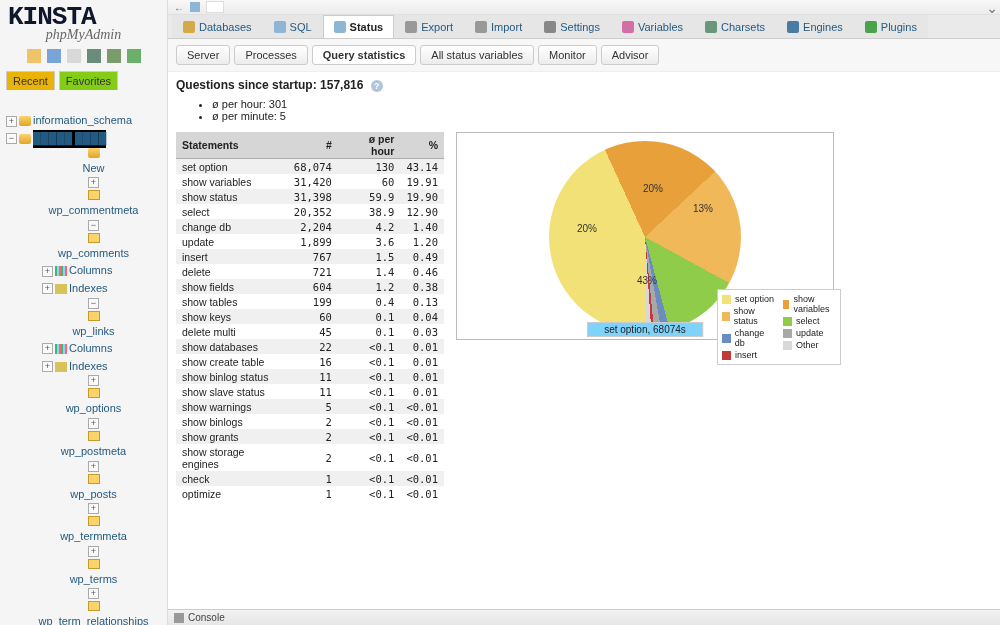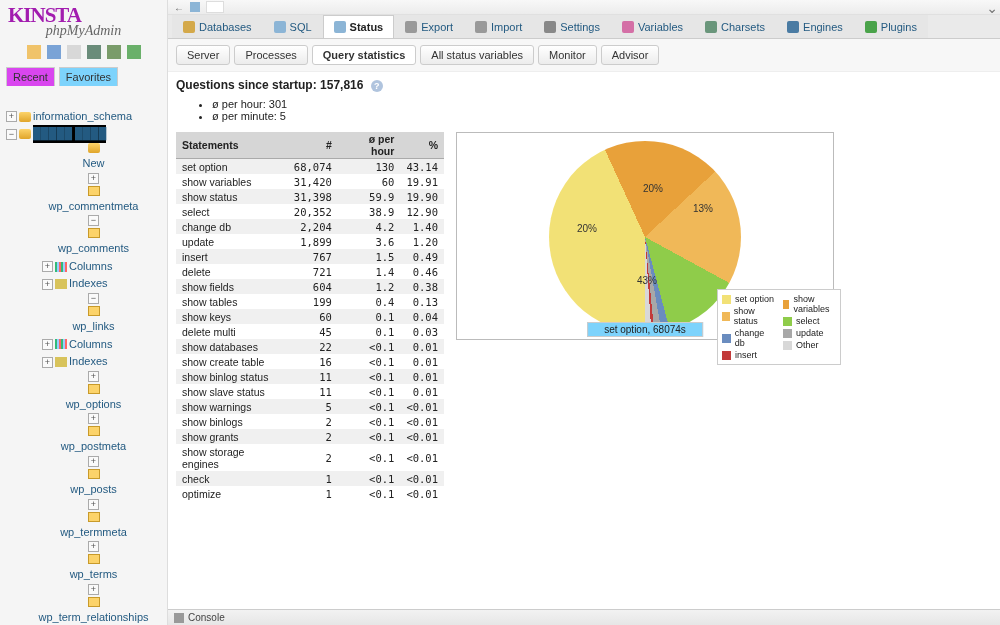--- a/index.html
+++ b/index.html
@@ -18,24 +18,24 @@
   left: 0; top: 0;
   width: 168px;
   height: 625px;
   background: #f5f5f5;
   border-right: 1px solid #ddd;
 }
 .logo-area {
   padding: 6px 8px 2px 8px;
 }
 .logo-kinsta {
-  font-family: Liberation Serif, serif;
-  font-size: 21px;
+  font-family: Liberation Mono, monospace;
+  font-size: 26px;
   font-weight: 900;
-  color: #a21caf;
+  color: #0f172a;
   letter-spacing: -1px;
   line-height: 0.9;
 }
 .logo-subtitle {
   font-family: Georgia, serif;
   font-style: italic;
   font-size: 14px;
   color: #666;
   text-align: center;
   margin-top: -2px;
@@ -51,27 +51,27 @@
   display: inline-block;
 }
 .side-tabs {
   display: flex;
   gap: 4px;
   padding: 4px 6px 0 6px;
   font-size: 11px;
 }
 .side-tab {
   padding: 3px 6px;
-  background: #7dd3fc;
+  background: #84cc16;
   border: 1px solid #ccc;
   border-bottom: none;
   cursor: pointer;
   color: #333;
 }
-.side-tab.active { background: #d946ef; }
+.side-tab.active { background: #eab308; }
 .tree {
   padding: 22px 4px 4px 4px;
   font-size: 11px;
   line-height: 1.6;
 }
 .tree-item {
   display: flex;
   align-items: center;
   gap: 2px;
   padding: 0 0 0 2px;

